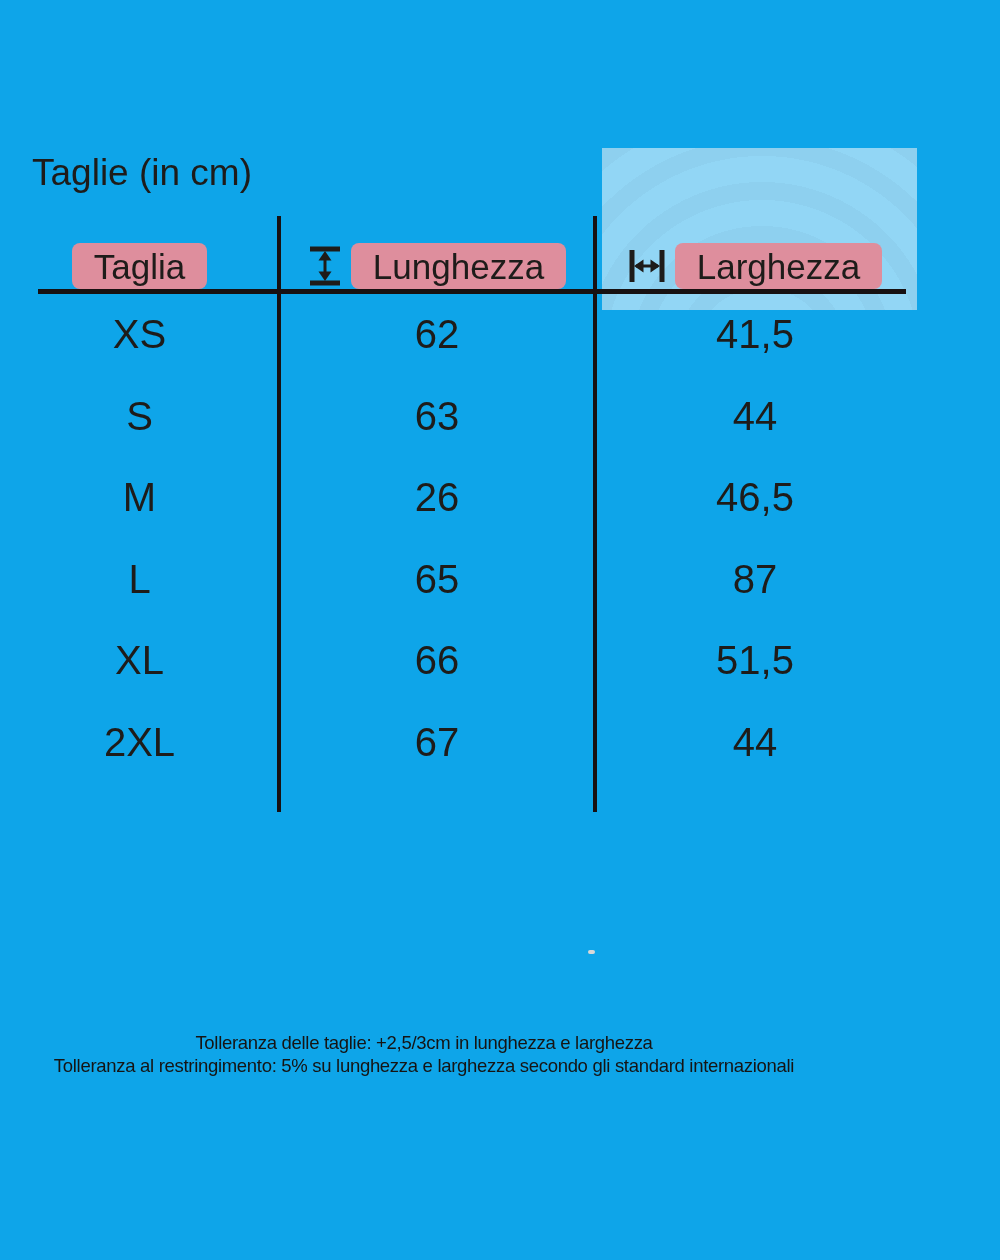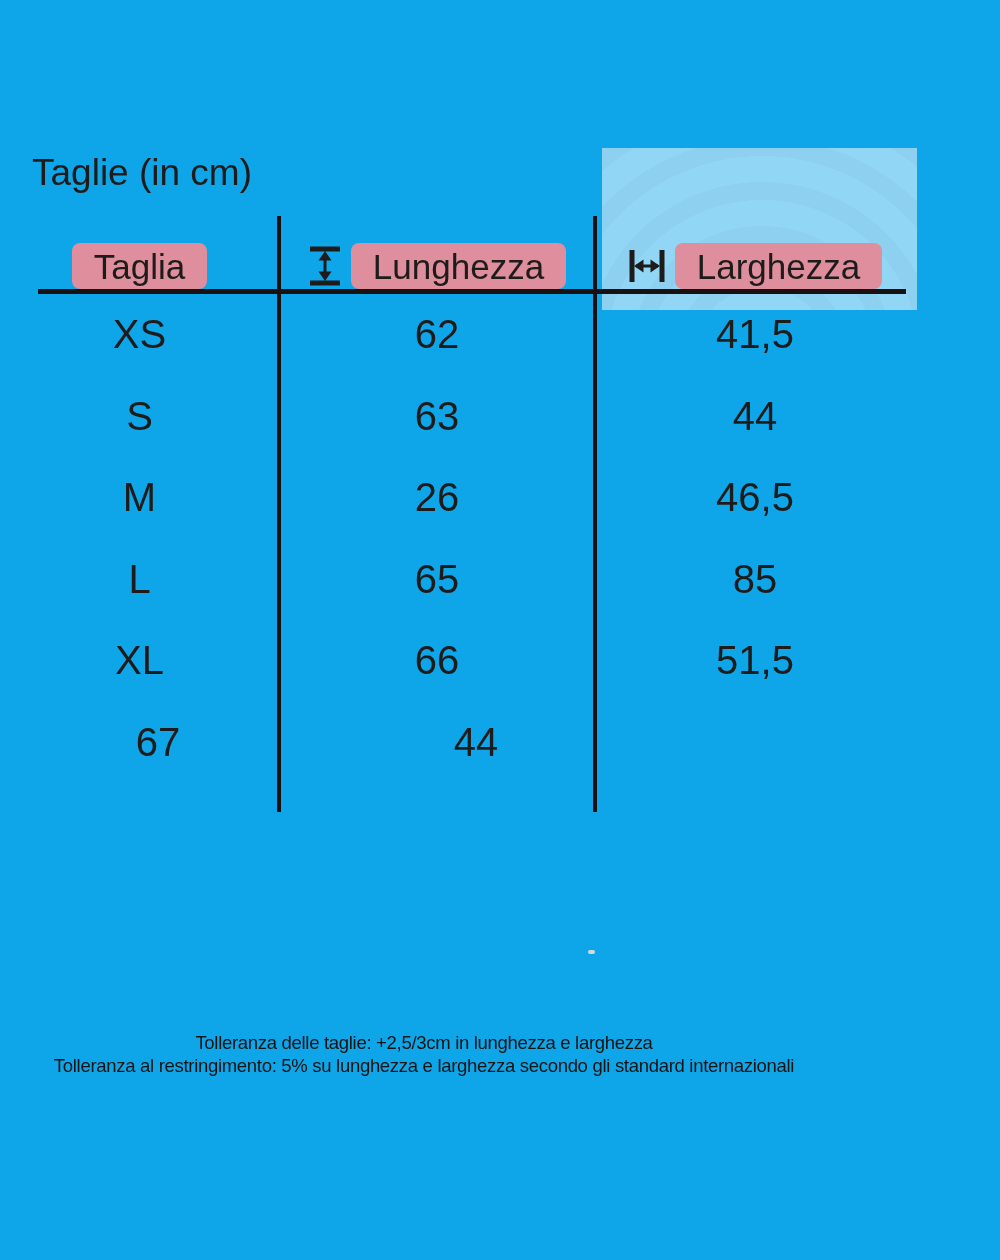--- a/index.html
+++ b/index.html
@@ -145,28 +145,29 @@
       <div class="cell col-c">44</div>
     </div>
     <div class="data-row">
       <div class="cell col-a">M</div>
       <div class="cell col-b">26</div>
       <div class="cell col-c">46,5</div>
     </div>
     <div class="data-row">
       <div class="cell col-a">L</div>
       <div class="cell col-b">65</div>
-      <div class="cell col-c">85</div>
+      <div class="cell col-c">87</div>
     </div>
     <div class="data-row">
       <div class="cell col-a">XL</div>
       <div class="cell col-b">66</div>
       <div class="cell col-c">51,5</div>
     </div>
     <div class="data-row">
+      <div class="cell col-a">2XL</div>
       <div class="cell col-b">67</div>
       <div class="cell col-c">44</div>
     </div>
   </div>
 
   <div class="stray-dot"></div>
 
   <div class="footnotes">
     <div>Tolleranza delle taglie: +2,5/3cm in lunghezza e larghezza</div>
     <div>Tolleranza al restringimento: 5% su lunghezza e larghezza secondo gli standard internazionali</div>

